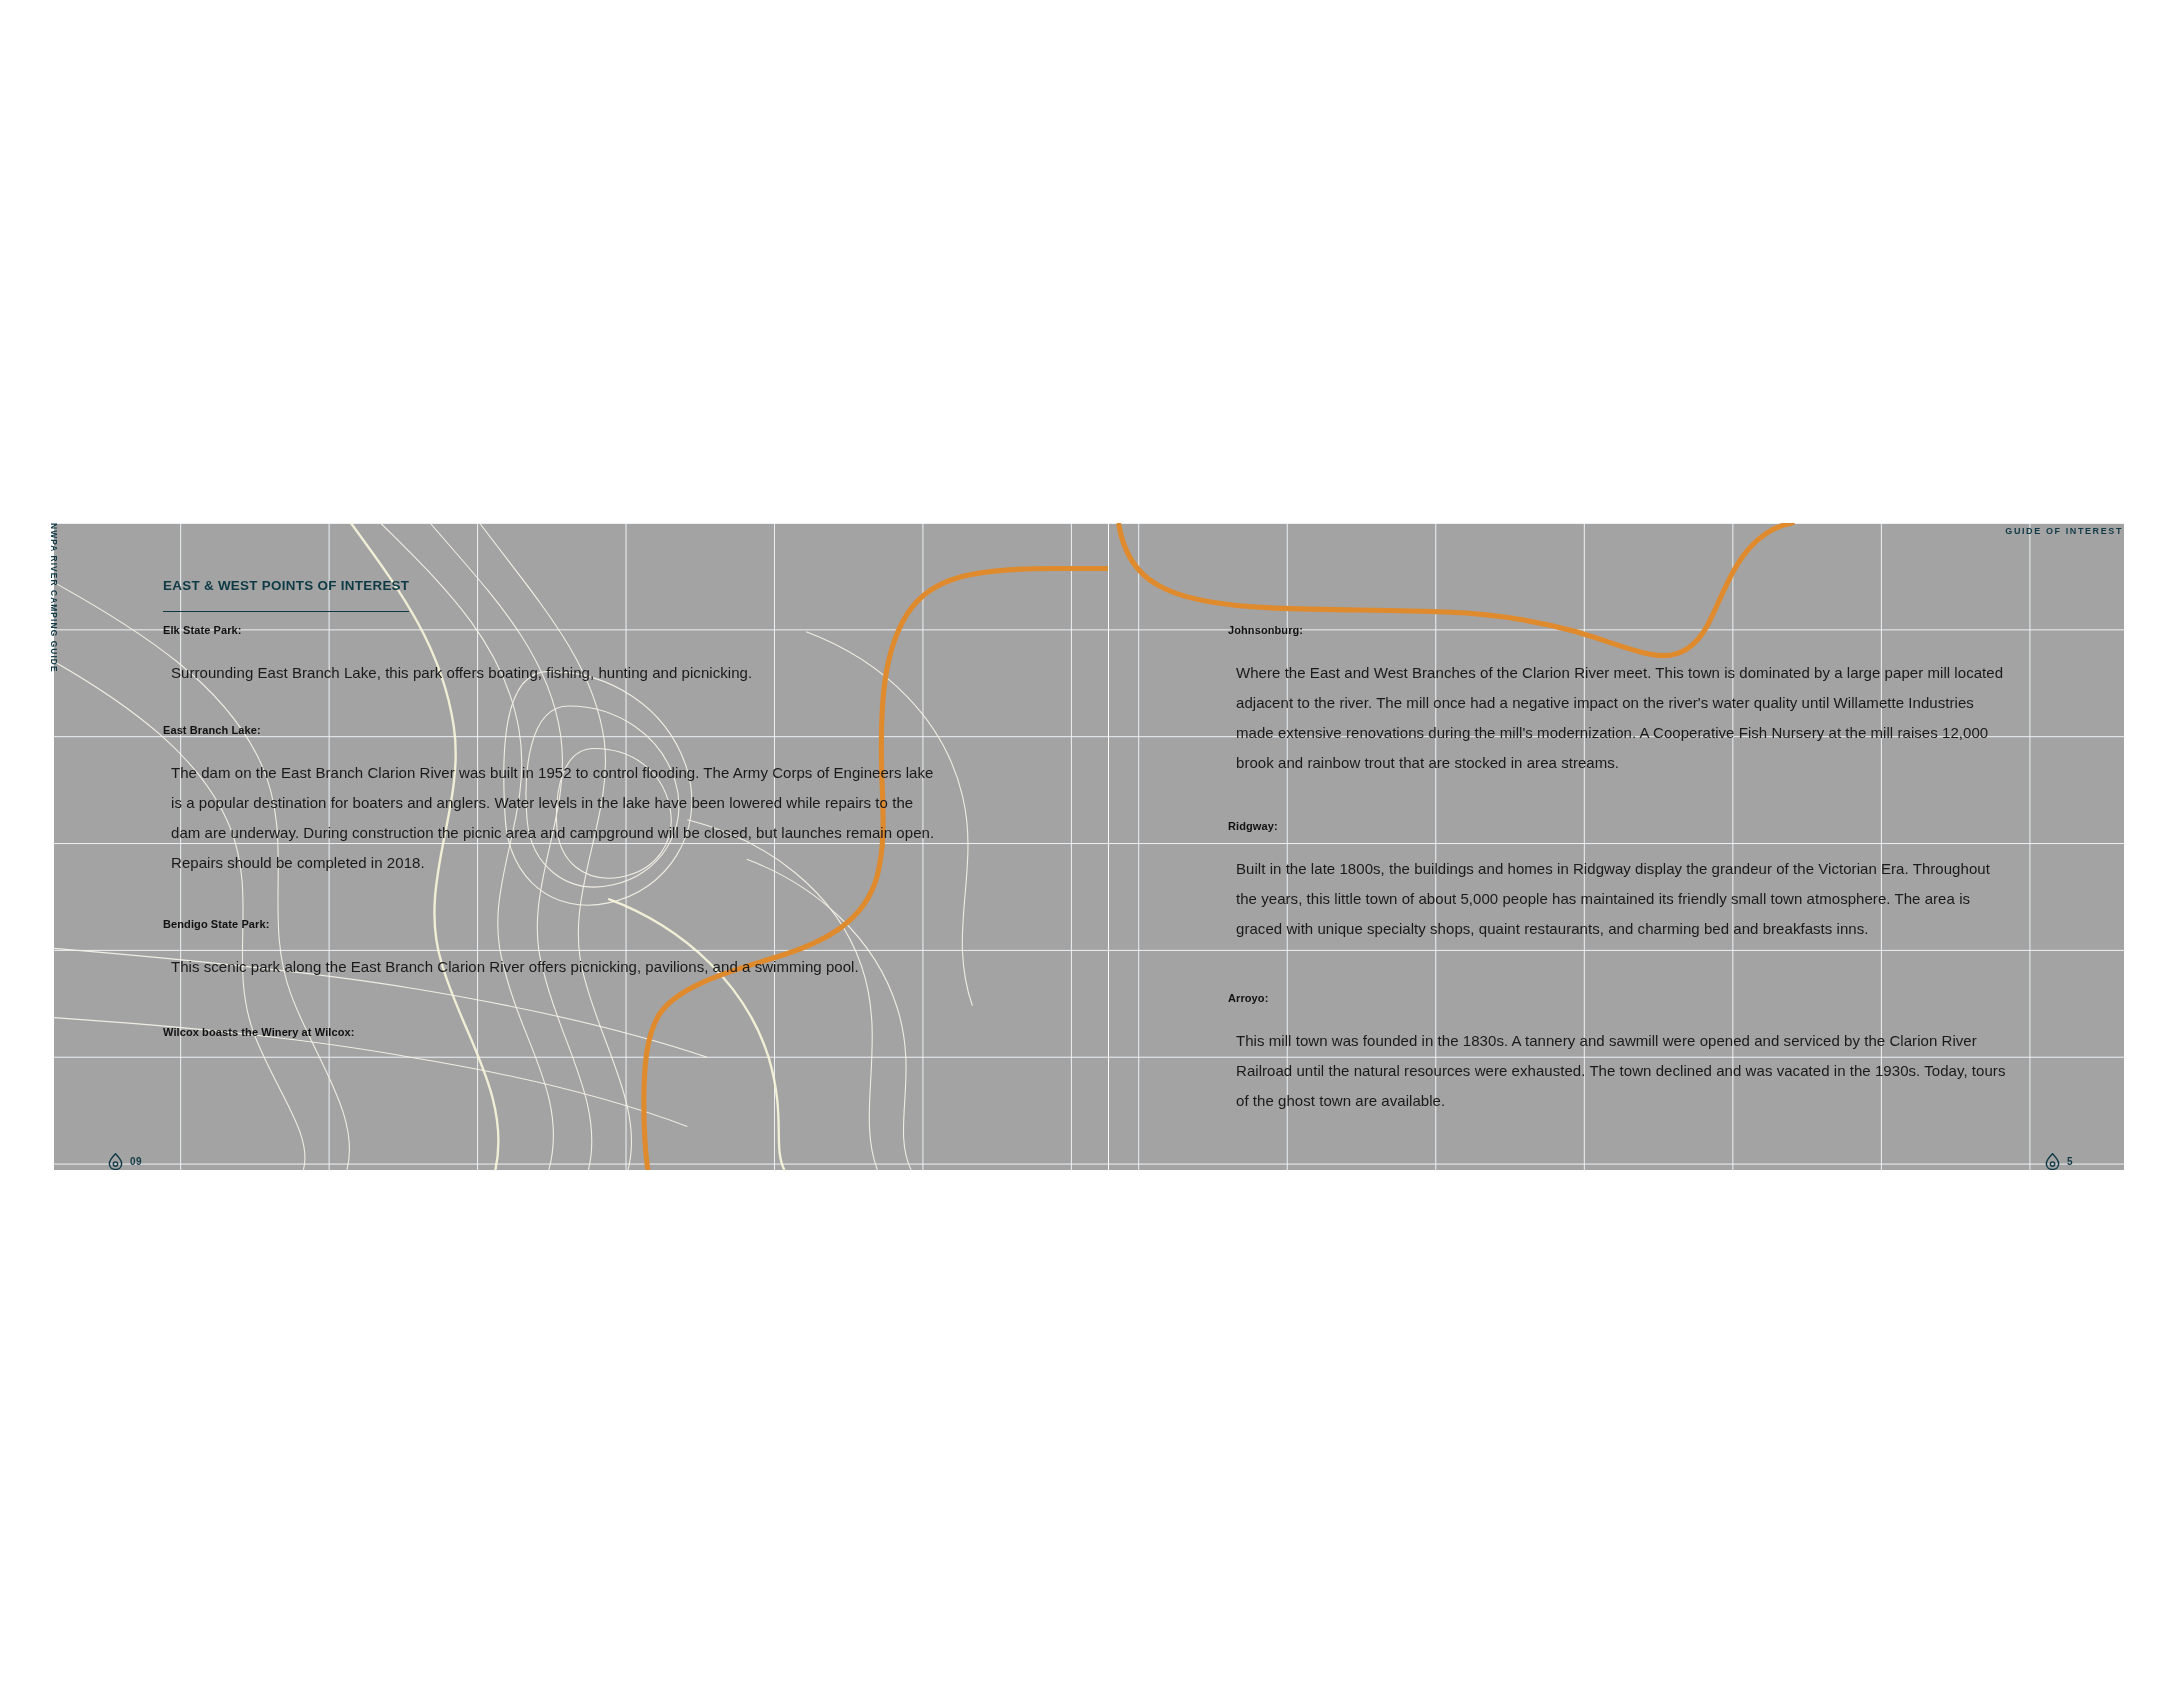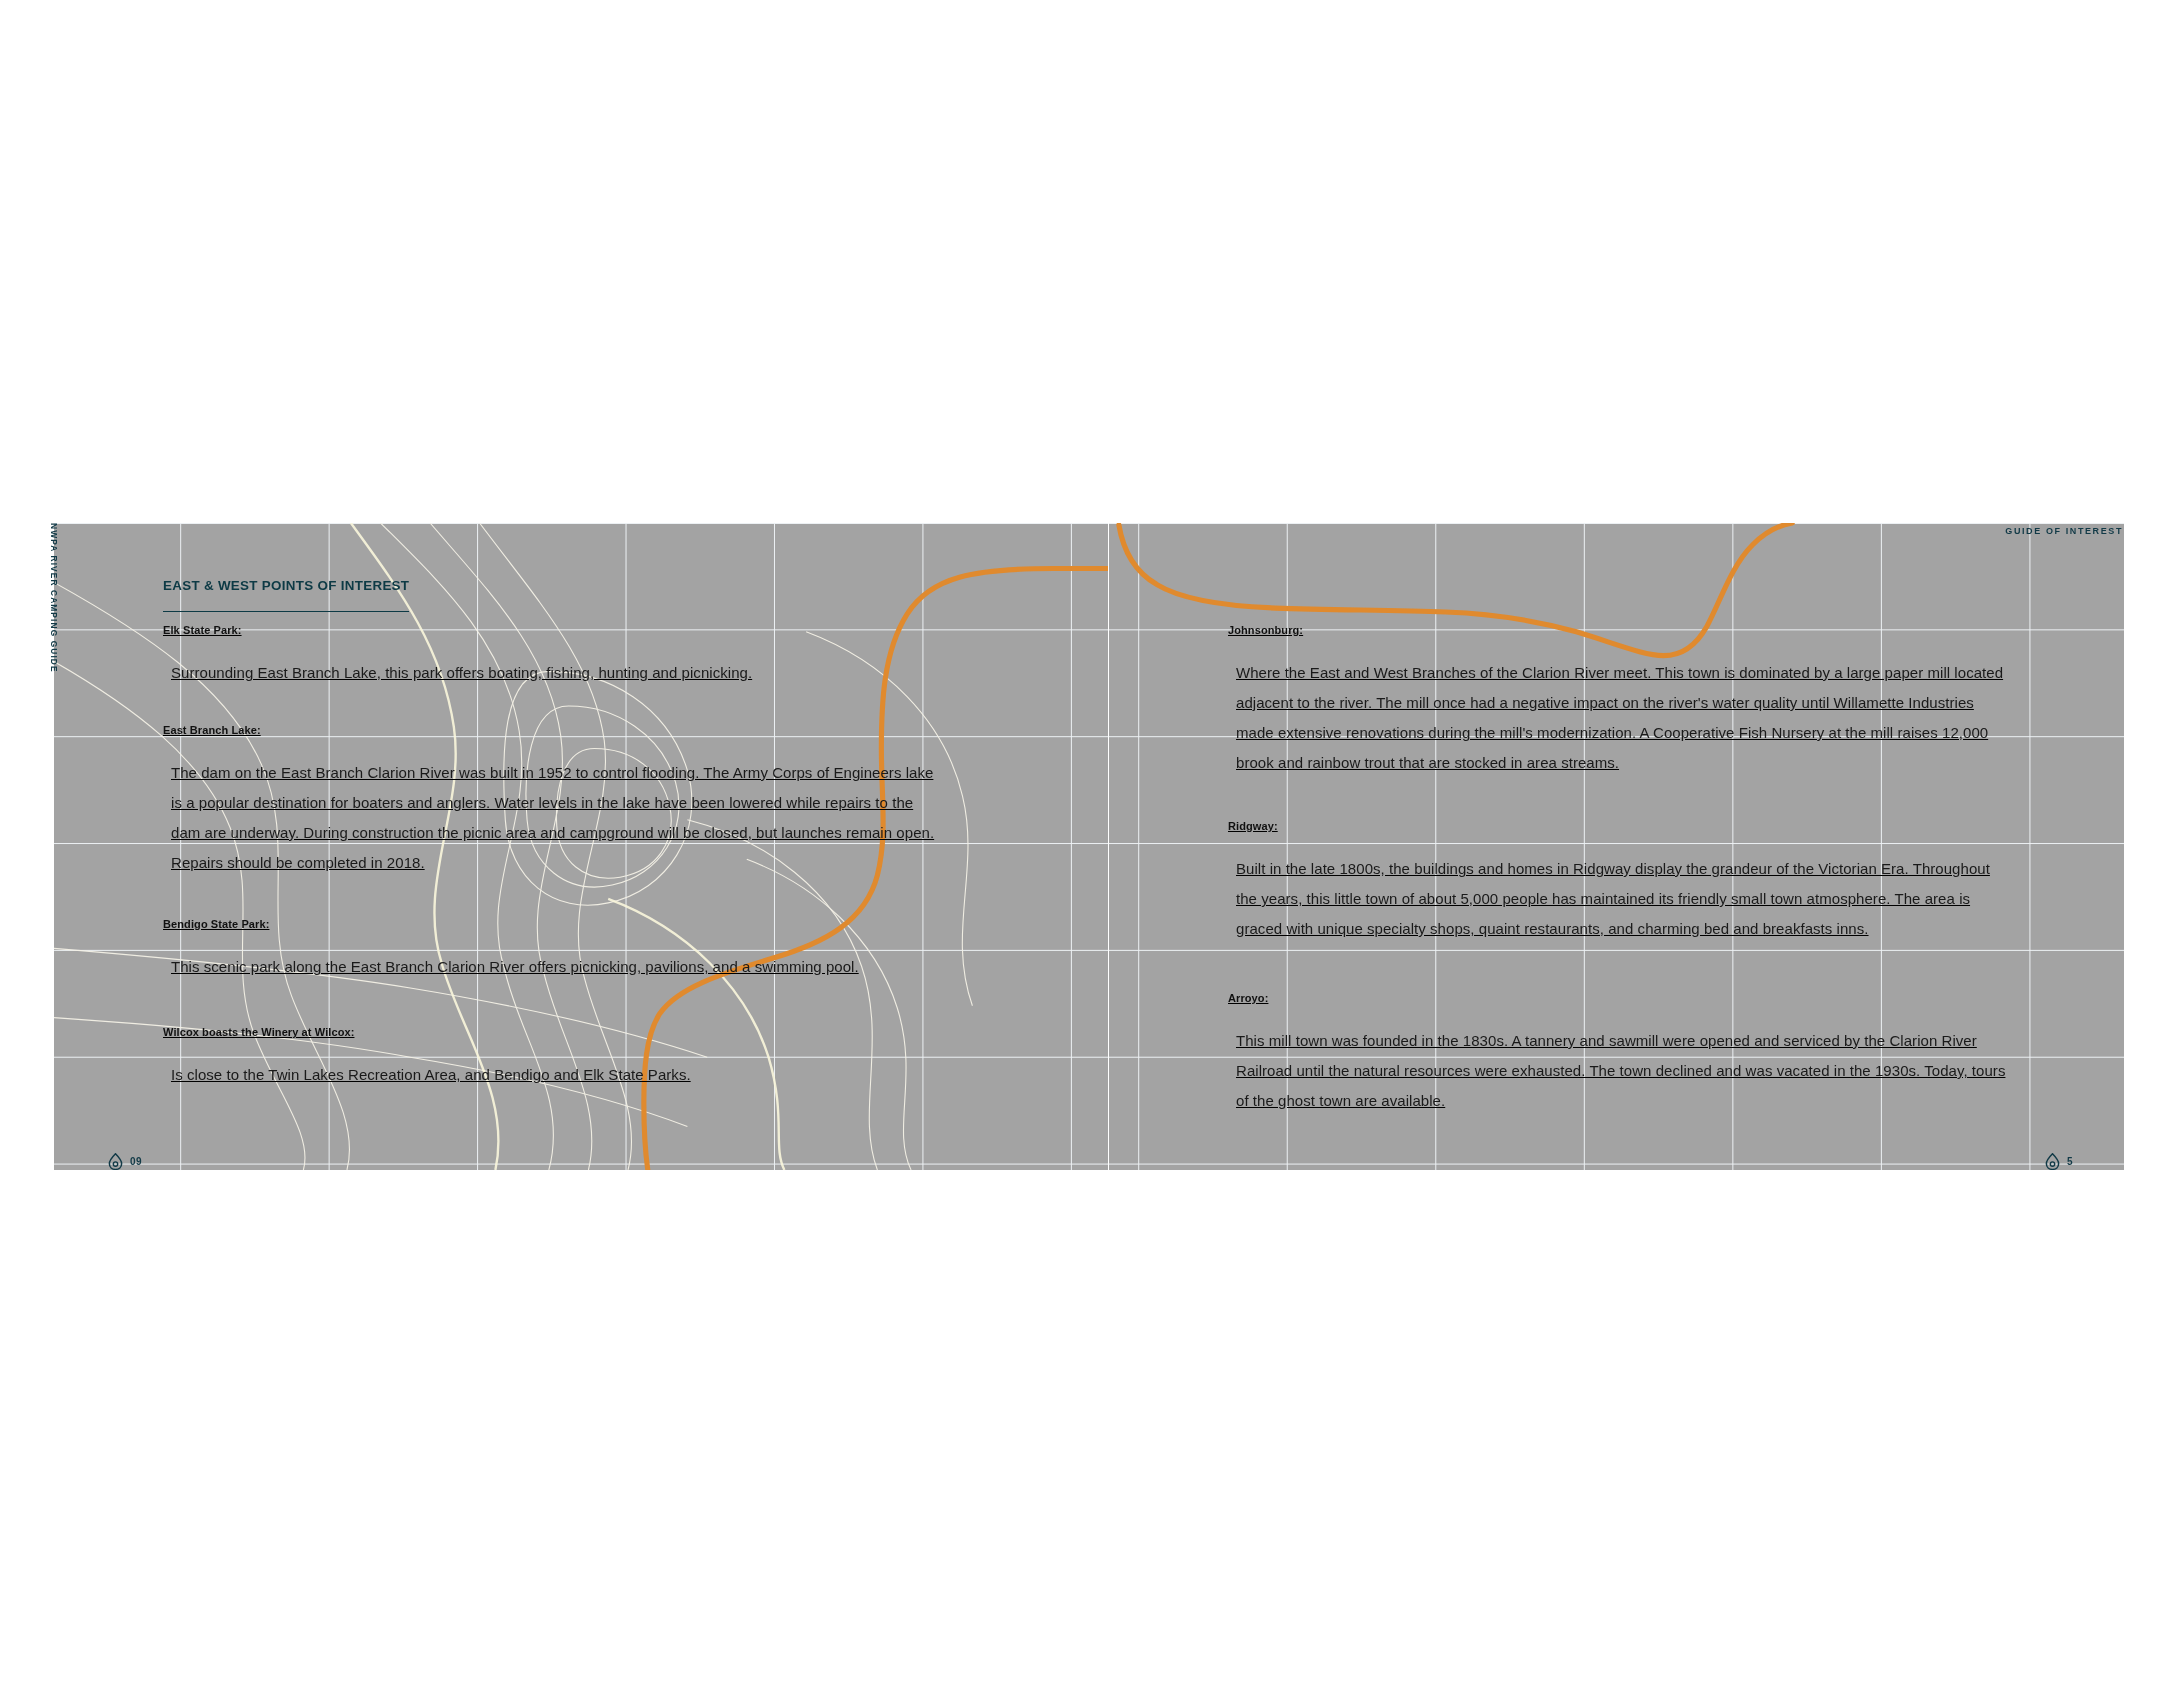--- a/index.html
+++ b/index.html
@@ -83,21 +83,20 @@
     letter-spacing: 0.3px;
     border-bottom: 1.6px solid #0D3A45;
     padding-bottom: 18px;
     white-space: nowrap;
   }
 
   
   .column {
     position: absolute;
     top: 624px;
-    text-decoration: underline;
   }
   #col-left  { left: 163px;  width: 782px; }
   #col-right { left: 1228px; width: 792px; }
 
   .entry { margin-bottom: 34px; }
   .entry:last-child { margin-bottom: 0; }
 
   .entry-title {
     color: #111111;
     font-size: 11px;
@@ -273,21 +272,20 @@
     <div class="entry" id="entry-eastbranch">
       <p class="entry-title">East Branch Lake:</p>
       <p class="entry-body">The dam on the East Branch Clarion River was built in 1952 to control flooding. The Army Corps of Engineers lake is a popular destination for boaters and anglers. Water levels in the lake have been lowered while repairs to the dam are underway. During construction the picnic area and campground will be closed, but launches remain open. Repairs should be completed in 2018.</p>
     </div>
     <div class="entry" id="entry-bendigo">
       <p class="entry-title">Bendigo State Park:</p>
       <p class="entry-body">This scenic park along the East Branch Clarion River offers picnicking, pavilions, and a swimming pool.</p>
     </div>
     <div class="entry" id="entry-wilcox">
       <p class="entry-title">Wilcox boasts the Winery at Wilcox:</p>
-      <p class="entry-body">Is close to the Twin Lakes Recreation Area, and Bendigo and Elk State Parks.</p>
     </div>
   </div>
 
   <div class="column" id="col-right">
     <div class="entry" id="entry-johnsonburg">
       <p class="entry-title">Johnsonburg:</p>
       <p class="entry-body">Where the East and West Branches of the Clarion River meet. This town is dominated by a large paper mill located adjacent to the river. The mill once had a negative impact on the river's water quality until Willamette Industries made extensive renovations during the mill's modernization. A Cooperative Fish Nursery at the mill raises 12,000 brook and rainbow trout that are stocked in area streams.</p>
     </div>
     <div class="entry" id="entry-ridgway">
       <p class="entry-title">Ridgway:</p>

